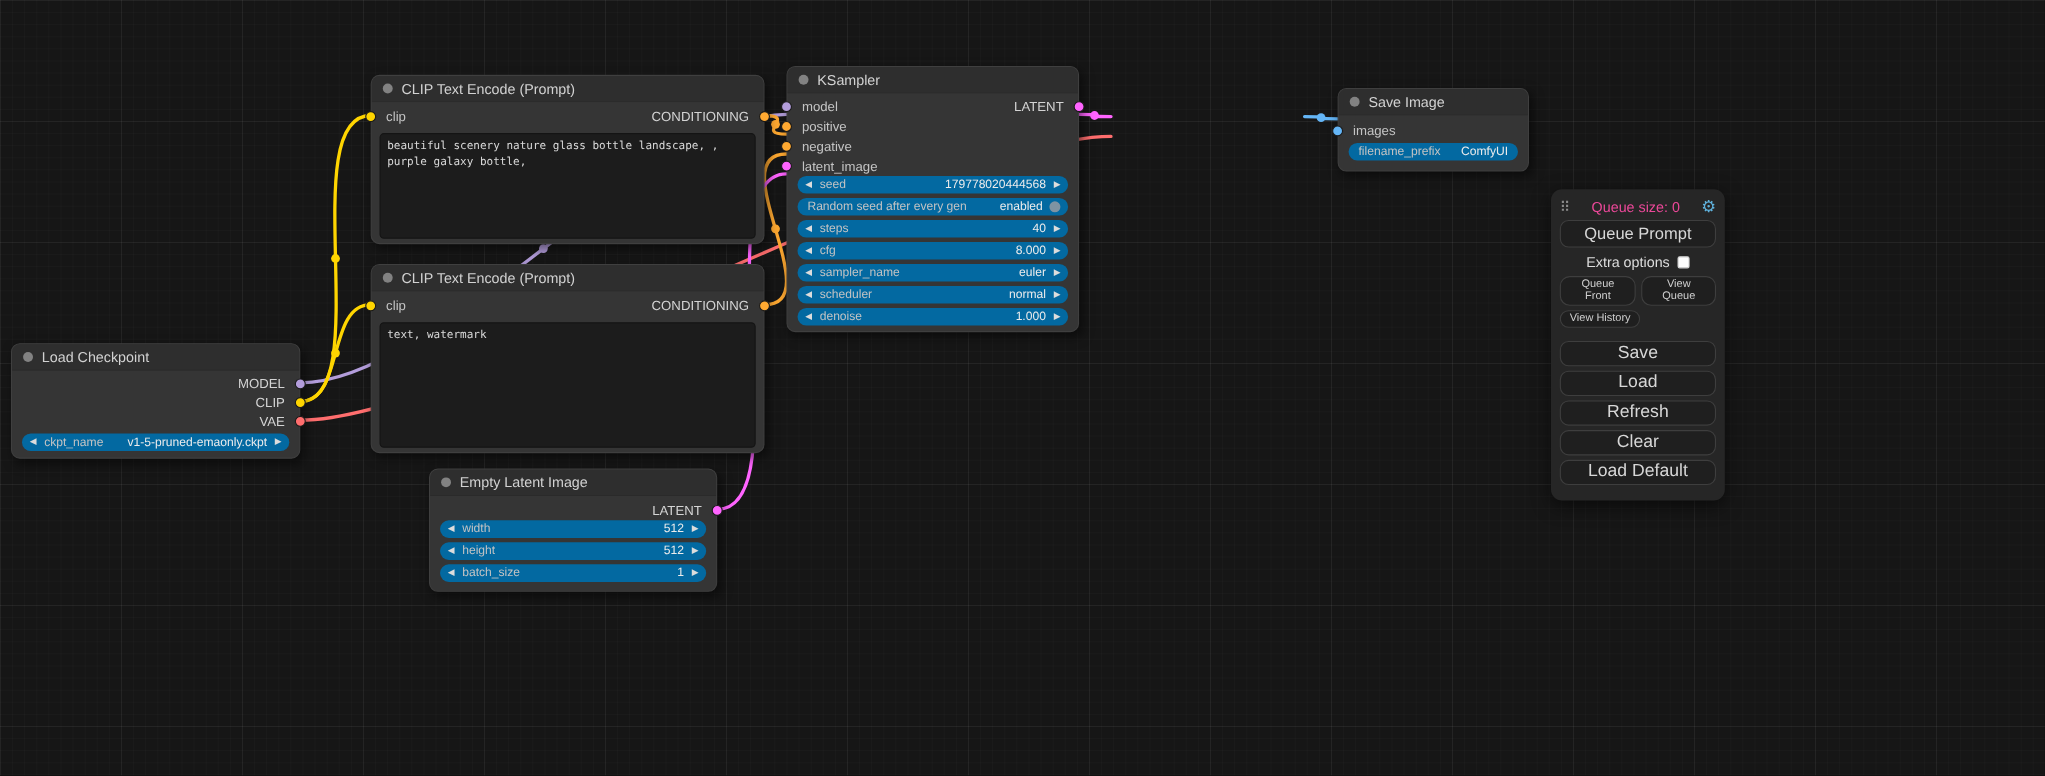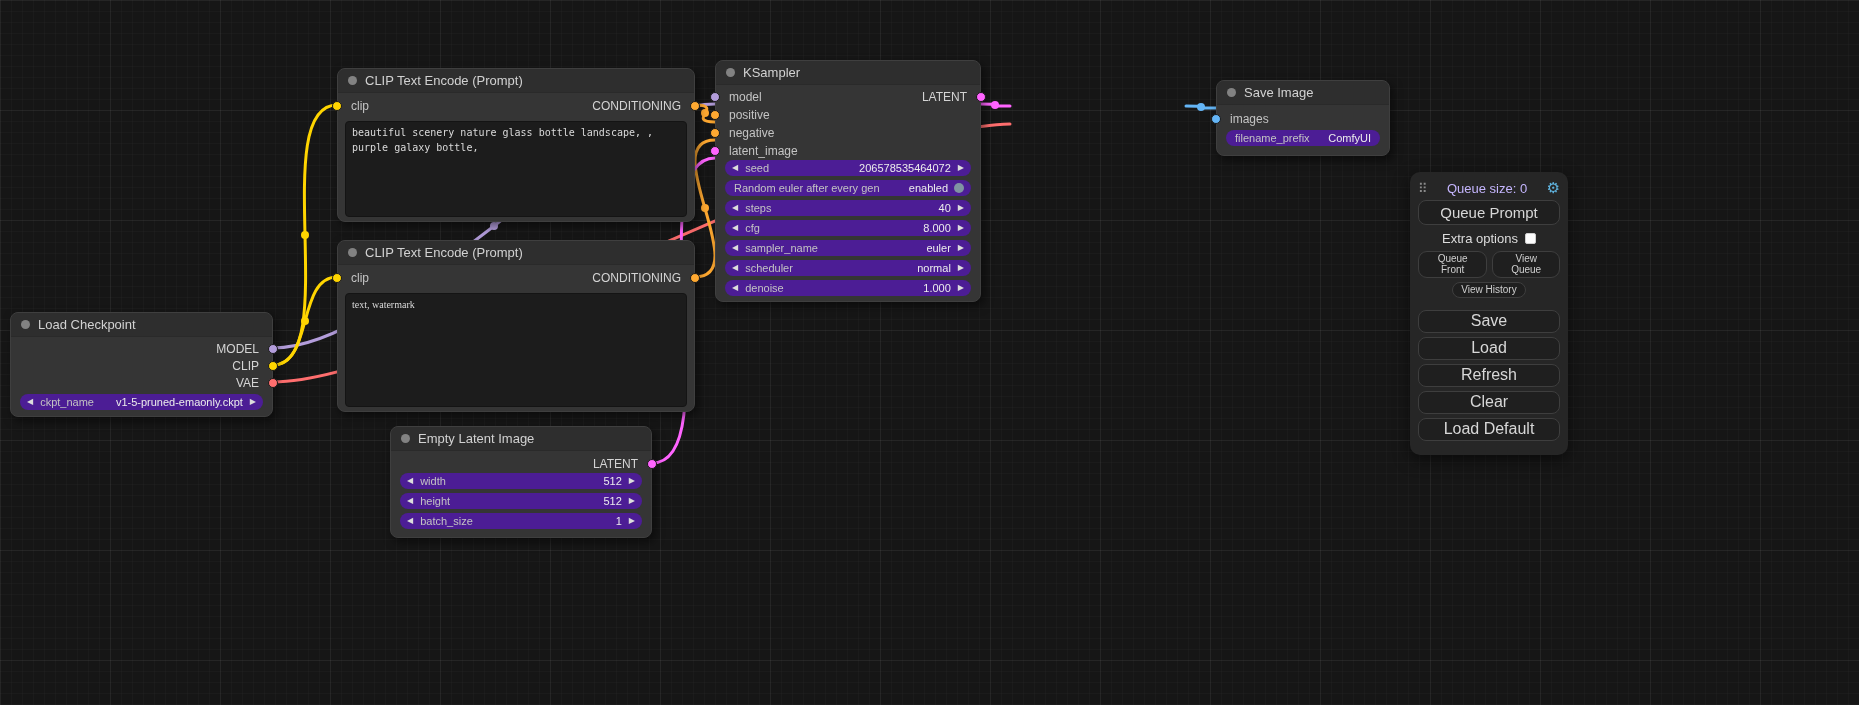--- a/index.html
+++ b/index.html
@@ -25,21 +25,21 @@
   .tdot{width:9px;height:9px;border-radius:50%;background:#828282;flex:0 0 auto}
   .slots{position:relative}
   .srow{position:relative;display:flex;align-items:center;padding:0 13px;font-size:12px;color:#c4c4c4}
   .inlabel{margin-right:auto}
   .outlabel{margin-left:auto;color:#d4d4d4}
   .dot{position:absolute;width:10px;height:10px;border-radius:50%;top:50%;transform:translateY(-50%);
        border:1px solid #1a1a1a}
   .dot.in{left:-6px}
   .dot.out{right:-6px}
 
-  .widget{display:flex;align-items:center;height:16px;margin:0 9px 4px;background:#4c1d95;
+  .widget{display:flex;align-items:center;height:16px;margin:0 9px 4px;background:#0369a1;
           border-radius:8px;padding:0 7px;font-size:11px;color:#bdbdbd;cursor:pointer}
   .warr{font-size:8px;color:#dcdcdc;line-height:1}
   .wname{margin-left:7px;flex:1;text-align:left;color:#c3c3c3;white-space:nowrap;overflow:hidden}
   .wval{margin-right:7px;text-align:right;color:#ececec;white-space:nowrap}
   .widget.noarr .wname{margin-left:2px}
   .widget.noarr .wval{margin-right:2px}
   .knob{width:10px;height:10px;border-radius:50%;background:#7f93a2;margin-left:4px;flex:0 0 auto}
 
   textarea.prompt{display:block;margin:2px 7px;width:calc(100% - 14px);background:#1c1c1c;
           border:1px solid #141414;border-radius:4px;color:#dadada;
@@ -60,29 +60,29 @@
   .n-vae .srow{height:18px}
   .n-save .slots{padding-top:5px}
   .n-save .srow{height:18px}
   .n-save .widget{margin-top:2px}
 
   
   .menu{position:absolute;left:1410px;top:172px;width:158px;z-index:3;background:#262626;
         border-radius:10px;box-shadow:0 5px 16px rgba(0,0,0,.55);padding:6px 8px 10px;color:#ddd}
   .mhead{display:flex;align-items:center;height:20px;margin-bottom:2px}
   .drag{color:#8a8a8a;font-size:13px;cursor:move;flex:0 0 auto}
-  .qsize{flex:1;text-align:center;font-size:13px;color:#c4b5fd}
+  .qsize{flex:1;text-align:center;font-size:13px;color:#ec4899}
   .gear{color:#5fb2dd;font-size:15px;cursor:pointer;flex:0 0 auto}
   button{font-family:"Liberation Sans",sans-serif}
   .big{display:block;width:100%;margin:0 0 4px;background:#1f1f1f;border:1px solid #3e3e3e;
        border-radius:8px;color:#d7d7d7;font-size:16px;padding:1px 0 2px;cursor:pointer}
   .qp{padding:3px 0;font-size:15px}
   .extra{display:flex;justify-content:center;align-items:center;gap:7px;height:18px;margin:2px 0 4px;font-size:13px}
   .extra input{appearance:none;width:11px;height:11px;background:#fdfdfd;border:1px solid #cfcfcf;border-radius:2px;cursor:pointer}
-  .smallrow{display:flex;justify-content:center;gap:5px;margin:0 0 4px}
+  .smallrow{display:flex;justify-content:space-between;gap:5px;margin:0 0 4px}
   .small{background:#1f1f1f;border:1px solid #3e3e3e;border-radius:9px;color:#cfcfcf;
          font-size:10px;padding:1px 8px 2px;cursor:pointer}
   .gap{height:8px}
 </style>
 </head>
 <body>
 
 <div id="canvas">
 
   <svg id="wires" width="1859" height="705" viewBox="0 0 1859 705">
@@ -159,21 +159,21 @@
       <span>CLIP Text Encode (Prompt)</span>
     </div>
     <div class="slots">
       <div class="srow">
         <span class="dot in" style="background-color: rgb(255, 213, 0);"></span>
         <span class="inlabel">clip</span>
         <span class="outlabel">CONDITIONING</span>
         <span class="dot out" style="background-color: rgb(255, 169, 49);"></span>
       </div>
     </div>
-    <textarea class="prompt" style="height: 114px; font-family: Liberation Serif, serif;" spellcheck="false">text, watermark</textarea>
+    <textarea class="prompt" style="height: 114px;" spellcheck="false">text, watermark</textarea>
   </div>
 
   <div class="node n-latent" style="left:390px;top:426px;width:262px;height:112px">
     <div class="ntitle">
       <span class="tdot"></span>
       <span>Empty Latent Image</span>
     </div>
     <div class="slots">
       <div class="srow">
         <span class="outlabel">LATENT</span>
@@ -221,25 +221,25 @@
         <span class="inlabel">negative</span>
       </div>
       <div class="srow">
         <span class="dot in" style="background-color: rgb(255, 100, 255);"></span>
         <span class="inlabel">latent_image</span>
       </div>
     </div>
     <div class="widget">
       <span class="warr">◀</span>
       <span class="wname">seed</span>
-      <span class="wval">206578535464072</span>
+      <span class="wval">179778020444568</span>
       <span class="warr">▶</span>
     </div>
     <div class="widget noarr">
-      <span class="wname">Random euler after every gen</span>
+      <span class="wname">Random seed after every gen</span>
       <span class="wval">enabled</span>
       <span class="knob"></span>
     </div>
     <div class="widget">
       <span class="warr">◀</span>
       <span class="wname">steps</span>
       <span class="wval">40</span>
       <span class="warr">▶</span>
     </div>
     <div class="widget">

